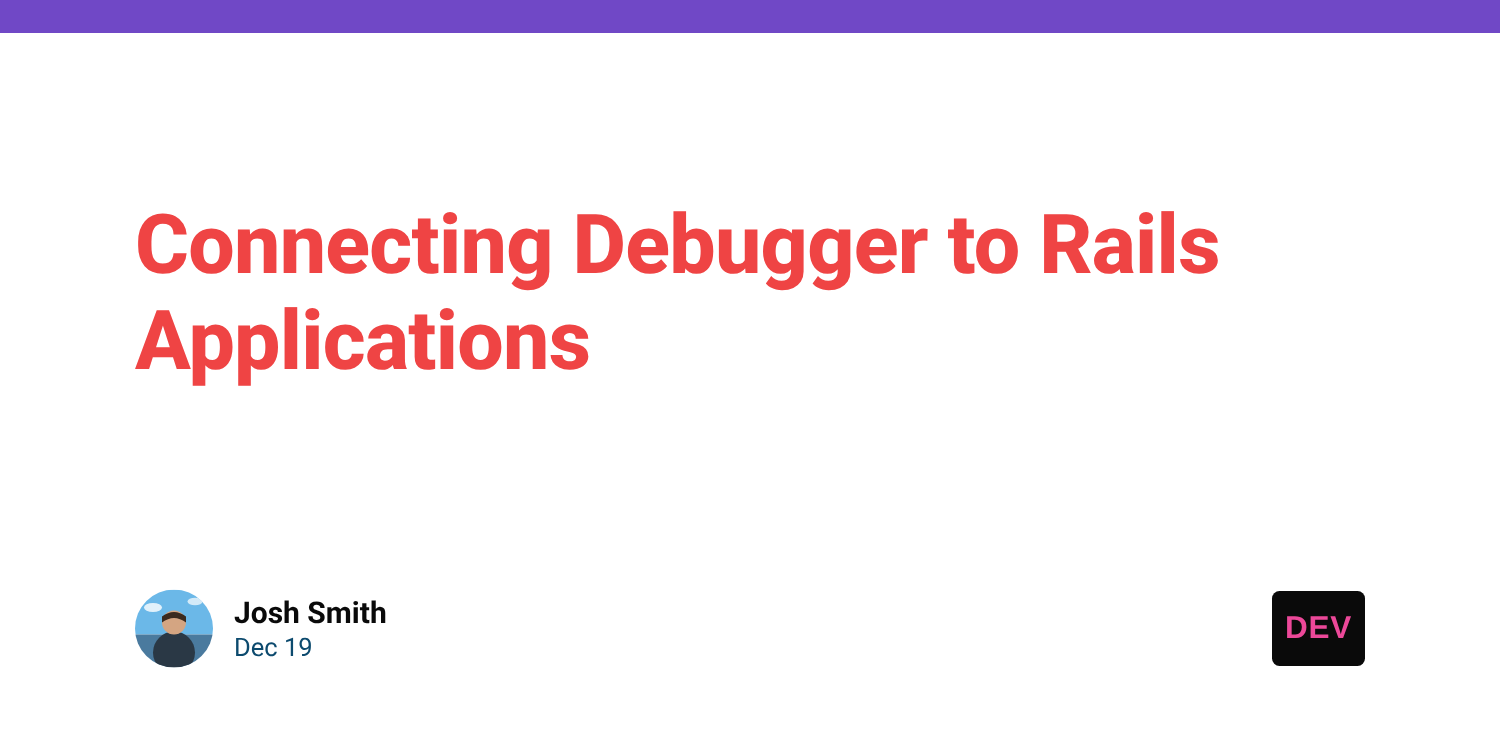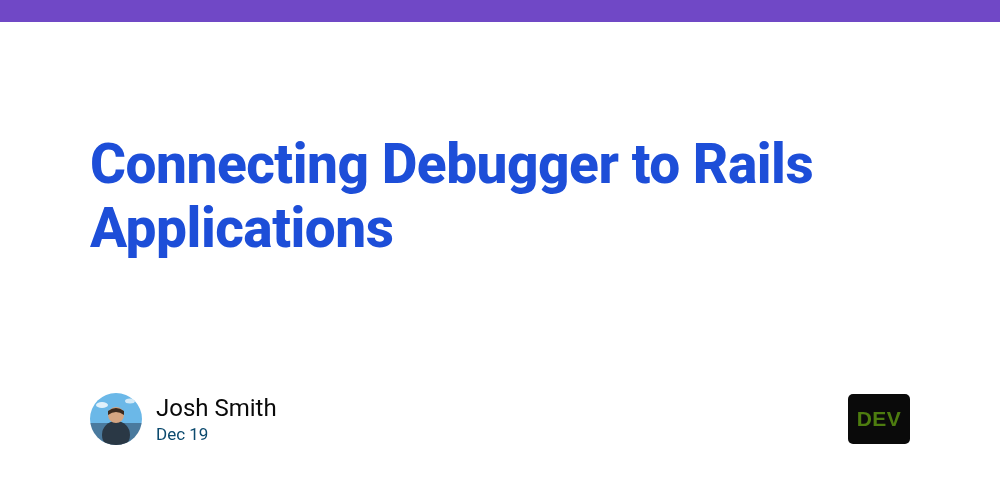--- a/index.html
+++ b/index.html
@@ -19,21 +19,21 @@
       width: 100%;
       height: 22px;
       background: #7048c6;
     }
     .content {
       padding: 110px 90px 0 90px;
     }
     .title {
       font-size: 55px;
       font-weight: 800;
-      color: #1d4ed8;
+      color: #ef4444;
       line-height: 1.17;
       letter-spacing: -0.5px;
     }
     .footer {
       position: absolute;
       bottom: 55px;
       left: 90px;
       right: 90px;
       display: flex;
       align-items: center;
@@ -55,40 +55,40 @@
       width: 100%;
       height: 100%;
       display: block;
     }
     .author-meta {
       display: flex;
       flex-direction: column;
       gap: 2px;
     }
     .author-name {
-      font-size: 24px;
-      font-weight: 400;
+      font-size: 20px;
+      font-weight: 700;
       color: #0a0a0a;
     }
     .post-date {
       font-size: 17px;
       font-weight: 400;
       color: #0c4a6e;
     }
     .dev-badge {
       width: 62px;
       height: 50px;
       background: #0a0a0a;
       border-radius: 5px;
       display: flex;
       align-items: center;
       justify-content: center;
     }
     .dev-badge-text {
-      color: #4d7c0f;
+      color: #ec4899;
       font-weight: 800;
       font-size: 21px;
       letter-spacing: 0.5px;
       font-family: Arial, sans-serif;
     }
   </style>
 </head>
 <body>
 
 <div class="top-bar"></div>

